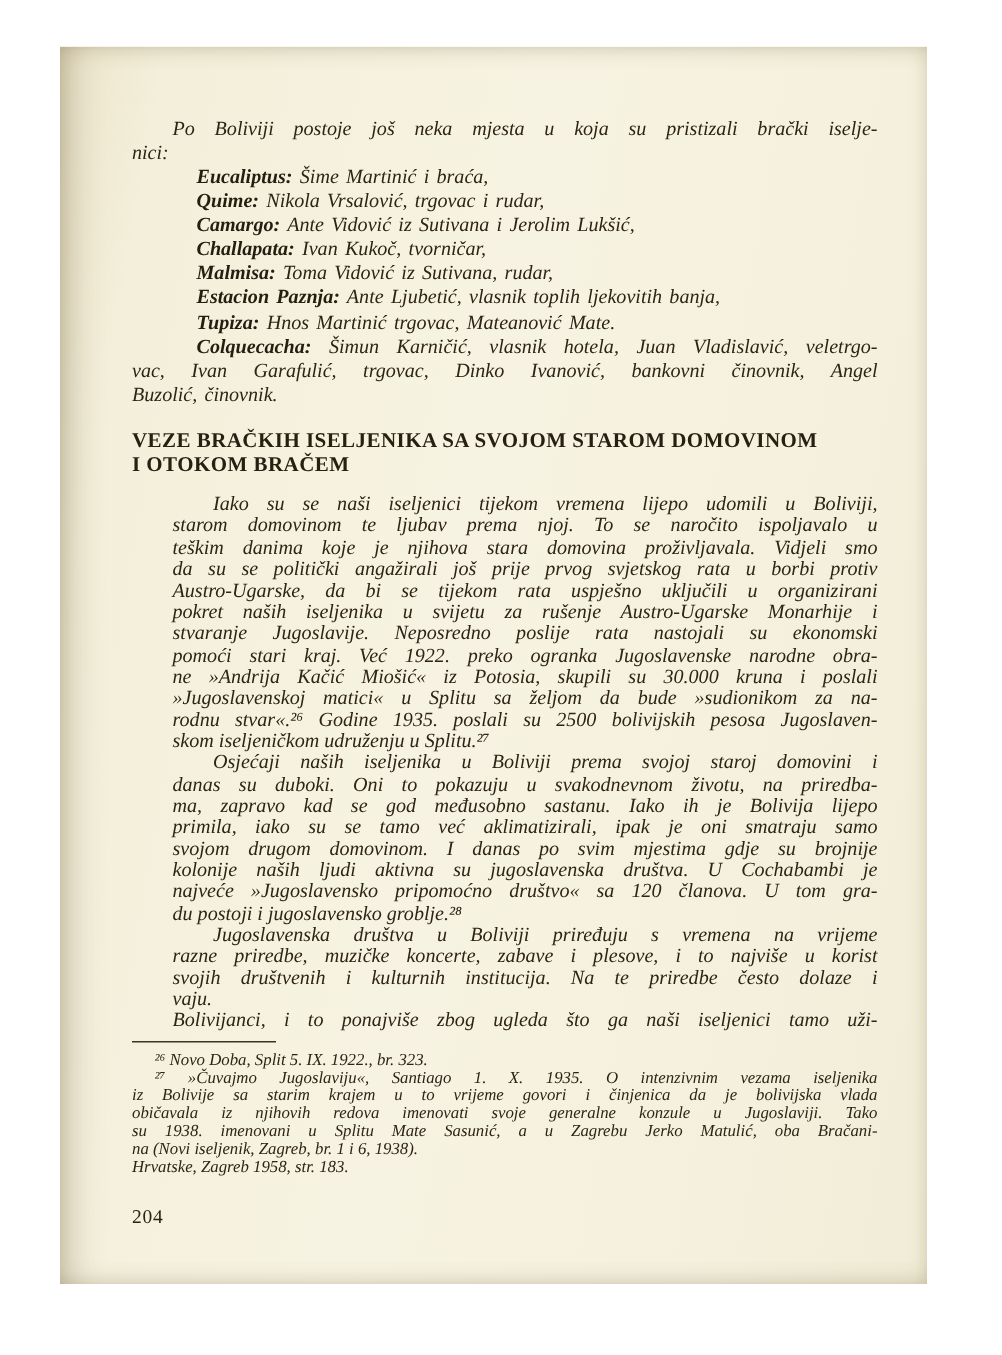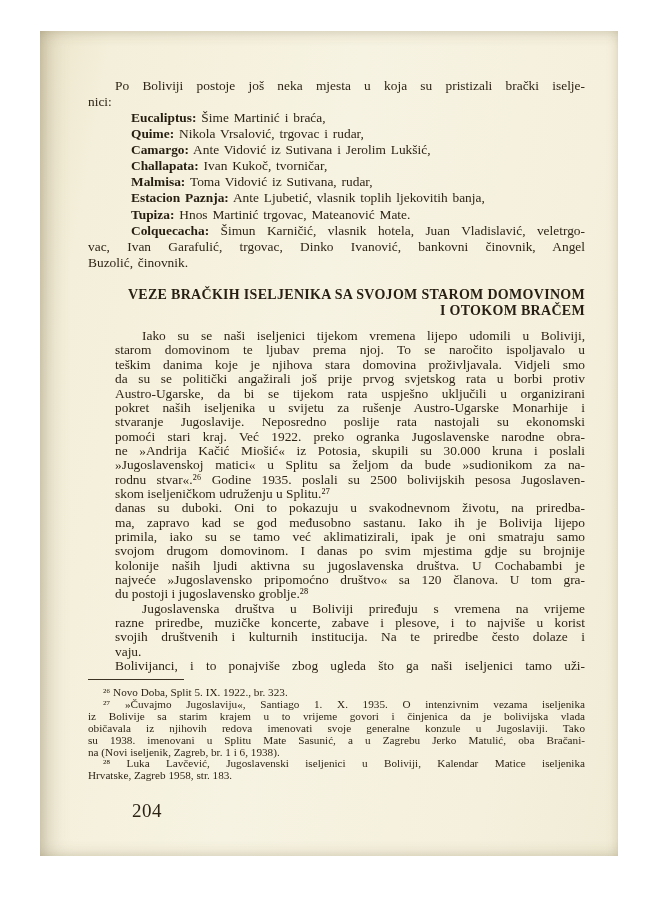--- a/index.html
+++ b/index.html
@@ -28,55 +28,54 @@
       inset 16px 0 26px -14px rgba(110, 95, 60, 0.45),
       inset -6px 0 14px -8px rgba(110, 95, 60, 0.22),
       inset 0 8px 18px -12px rgba(110, 95, 60, 0.30),
       inset 0 -8px 18px -12px rgba(110, 95, 60, 0.28);
     box-sizing: border-box;
     padding: 47px 33px 0 48px;
     color: #2e2416;
   }
   .textblock { width: 497px; font-size: 13.4px; }
 
-  .tline { text-align: left; white-space: normal; }
+  .tline { text-align: left; white-space: normal; font-style: italic; }
   .tline.just { text-align: justify; text-align-last: justify; }
   .tline.indent { text-indent: 27px; }
   .tline b { font-weight: bold; color: #251d10; margin-left: 43px; }
 
   .intro  { line-height: 16px; }
   .places { line-height: 16.1px; word-spacing: 1.5px; }
 
   .heading {
     margin: 16px 0 11px 0;
     font-weight: bold;
     font-size: 14px;
     line-height: 15.6px;
-    text-align: right;
+    text-align: left;
     letter-spacing: 0.3px;
     color: #271f12;
   }
 
   .para { line-height: 14.35px; margin-left: 27px; }
 
   .fnrule {
     margin: 6px 0 7px 0;
     width: 96px;
     height: 0;
     border-top: 1.5px solid #3d3325;
   }
   .fn { font-size: 11.2px; line-height: 11.85px; }
   .fn .tline.indent { text-indent: 15px; }
 
   .pagenum {
     margin-top: 18px;
-    font-size: 19px;
+    font-size: 13px;
     letter-spacing: 0.5px;
     color: #2b2214;
-    margin-left: 44px;
   }
 </style>
 </head>
 <body>
 
 <div class="stage">
   <div class="paper">
     <div class="textblock">
 
       <div class="intro">
@@ -110,20 +109,21 @@
           <div class="tline just">Austro-Ugarske, da bi se tijekom rata uspješno uključili u organizirani</div>
           <div class="tline just">pokret naših iseljenika u svijetu za rušenje Austro-Ugarske Monarhije i</div>
           <div class="tline just">stvaranje Jugoslavije. Neposredno poslije rata nastojali su ekonomski</div>
           <div class="tline just">pomoći stari kraj. Već 1922. preko ogranka Jugoslavenske narodne obra-</div>
           <div class="tline just">ne »Andrija Kačić Miošić« iz Potosia, skupili su 30.000 kruna i poslali</div>
           <div class="tline just">»Jugoslavenskoj matici« u Splitu sa željom da bude »sudionikom za na-</div>
           <div class="tline just">rodnu stvar«.²⁶ Godine 1935. poslali su 2500 bolivijskih pesosa Jugoslaven-</div>
           <div class="tline">skom iseljeničkom udruženju u Splitu.²⁷</div>
         </div>
       <div class="para">
+          <div class="tline indent just">Osjećaji naših iseljenika u Boliviji prema svojoj staroj domovini i</div>
           <div class="tline just">danas su duboki. Oni to pokazuju u svakodnevnom životu, na priredba-</div>
           <div class="tline just">ma, zapravo kad se god međusobno sastanu. Iako ih je Bolivija lijepo</div>
           <div class="tline just">primila, iako su se tamo već aklimatizirali, ipak je oni smatraju samo</div>
           <div class="tline just">svojom drugom domovinom. I danas po svim mjestima gdje su brojnije</div>
           <div class="tline just">kolonije naših ljudi aktivna su jugoslavenska društva. U Cochabambi je</div>
           <div class="tline just">najveće »Jugoslavensko pripomoćno društvo« sa 120 članova. U tom gra-</div>
           <div class="tline">du postoji i jugoslavensko groblje.²⁸</div>
         </div>
       <div class="para">
           <div class="tline indent just">Jugoslavenska društva u Boliviji priređuju s vremena na vrijeme</div>
@@ -140,21 +140,20 @@
             <div class="tline indent">²⁶ Novo Doba, Split 5. IX. 1922., br. 323.</div>
           </div>
         <div class="fn">
             <div class="tline indent just">²⁷ »Čuvajmo Jugoslaviju«, Santiago 1. X. 1935. O intenzivnim vezama iseljenika</div>
             <div class="tline just">iz Bolivije sa starim krajem u to vrijeme govori i činjenica da je bolivijska vlada</div>
             <div class="tline just">običavala iz njihovih redova imenovati svoje generalne konzule u Jugoslaviji. Tako</div>
             <div class="tline just">su 1938. imenovani u Splitu Mate Sasunić, a u Zagrebu Jerko Matulić, oba Bračani-</div>
             <div class="tline">na (Novi iseljenik, Zagreb, br. 1 i 6, 1938).</div>
           </div>
         <div class="fn">
-            <div class="tline indent just">²⁸ Luka Lavčević, Jugoslavenski iseljenici u Boliviji, Kalendar Matice iseljenika</div>
             <div class="tline">Hrvatske, Zagreb 1958, str. 183.</div>
           </div>
       </div>
 
       <div class="pagenum">204</div>
 
     </div>
   </div>
 </div>
 

